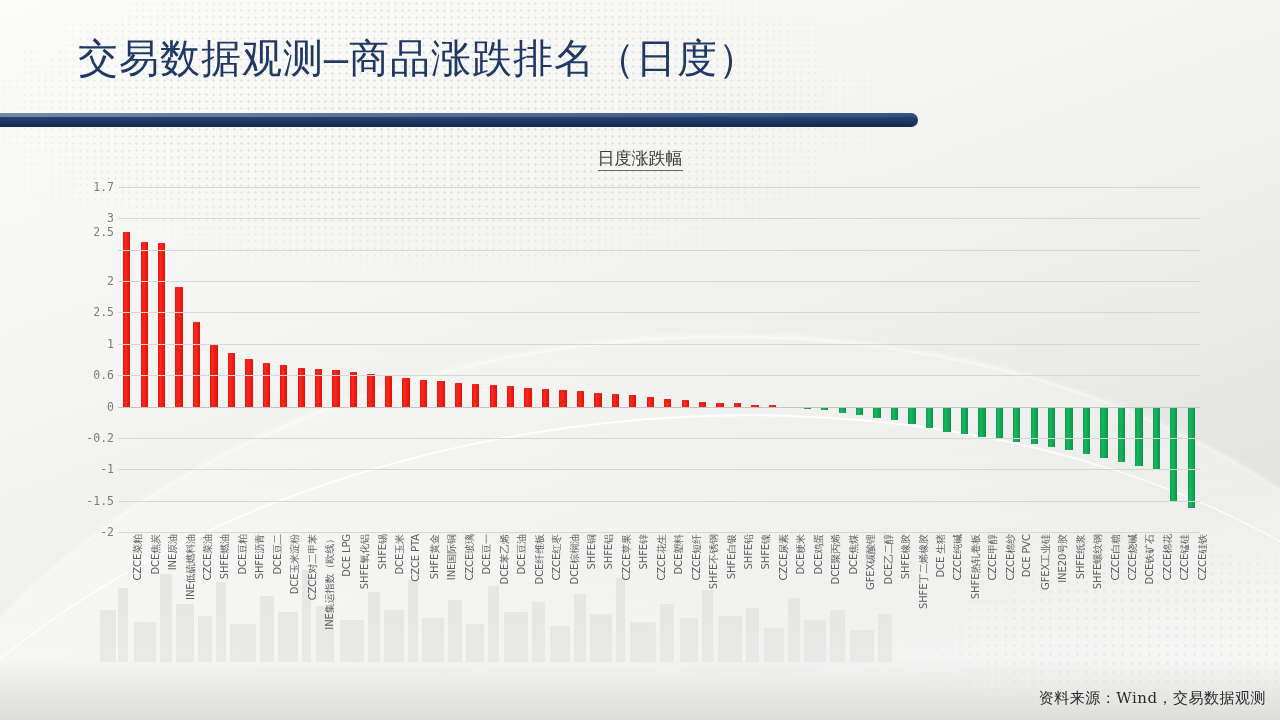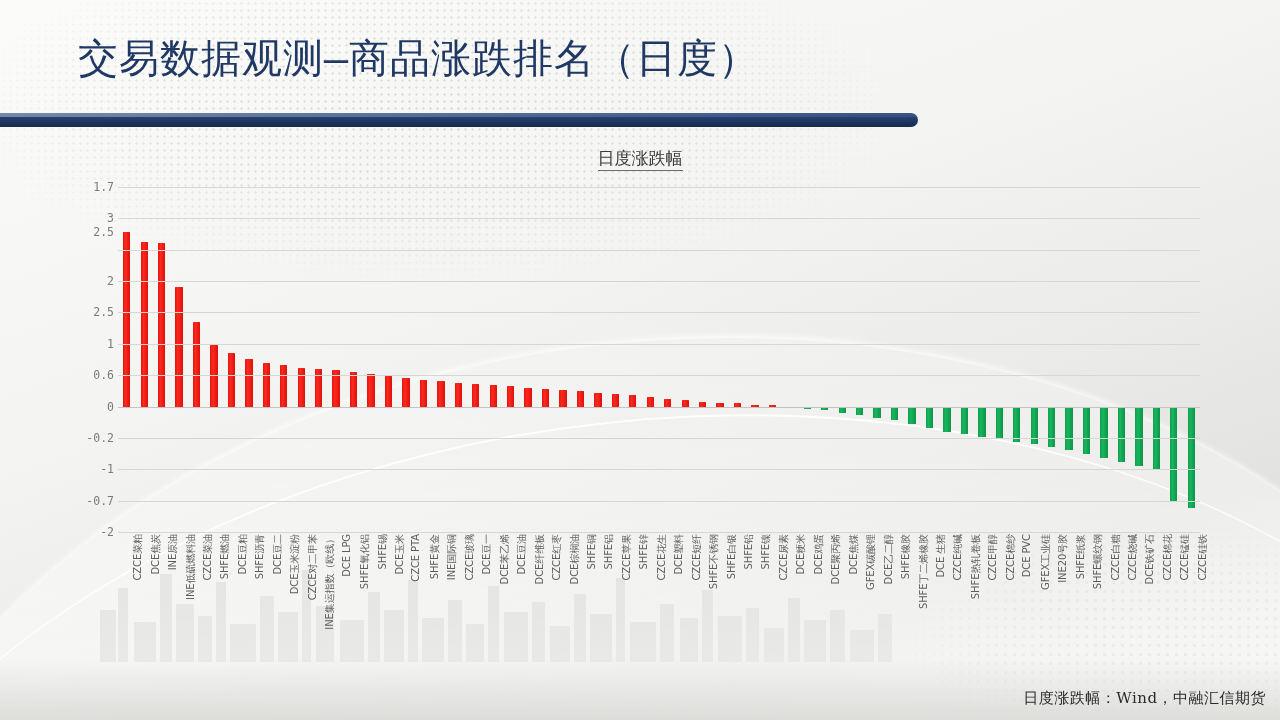--- a/index.html
+++ b/index.html
@@ -417,21 +417,21 @@
       <div class="ytick" style="top: 156.818px;">1</div>
       <div class="gridline" style="top: 188.182px;"></div>
       <div class="ytick" style="top: 188.182px;">0.6</div>
       <div class="gridline zero" style="top: 219.545px;"></div>
       <div class="ytick" style="top: 219.545px;">0</div>
       <div class="gridline" style="top: 250.909px;"></div>
       <div class="ytick" style="top: 250.909px;">-0.2</div>
       <div class="gridline" style="top: 282.273px;"></div>
       <div class="ytick" style="top: 282.273px;">-1</div>
       <div class="gridline" style="top: 313.636px;"></div>
-      <div class="ytick" style="top: 313.636px;">-0.7</div>
+      <div class="ytick" style="top: 313.636px;">-1.5</div>
       <div class="gridline" style="top: 345px;"></div>
       <div class="ytick" style="top: 345px;">-2</div>
     </div>
   <div class="xlabels" id="xlabels">
       <div class="xlabel" style="left: 13.2258px;">CZCE菜粕</div>
       <div class="xlabel" style="left: 30.6774px;">DCE焦炭</div>
       <div class="xlabel" style="left: 48.129px;">INE原油</div>
       <div class="xlabel" style="left: 65.5806px;">INE低硫燃料油</div>
       <div class="xlabel" style="left: 83.0323px;">CZCE菜油</div>
       <div class="xlabel" style="left: 100.484px;">SHFE燃油</div>
@@ -487,13 +487,13 @@
       <div class="xlabel" style="left: 973.065px;">SHFE螺纹钢</div>
       <div class="xlabel" style="left: 990.516px;">CZCE白糖</div>
       <div class="xlabel" style="left: 1007.97px;">CZCE烧碱</div>
       <div class="xlabel" style="left: 1025.42px;">DCE铁矿石</div>
       <div class="xlabel" style="left: 1042.87px;">CZCE棉花</div>
       <div class="xlabel" style="left: 1060.32px;">CZCE锰硅</div>
       <div class="xlabel" style="left: 1077.77px;">CZCE硅铁</div>
     </div>
 </div>
 
-<div class="source">日度涨跌幅：Wind，中融汇信期货</div>
+<div class="source">资料来源：Wind，交易数据观测</div>
 
 </body></html>

